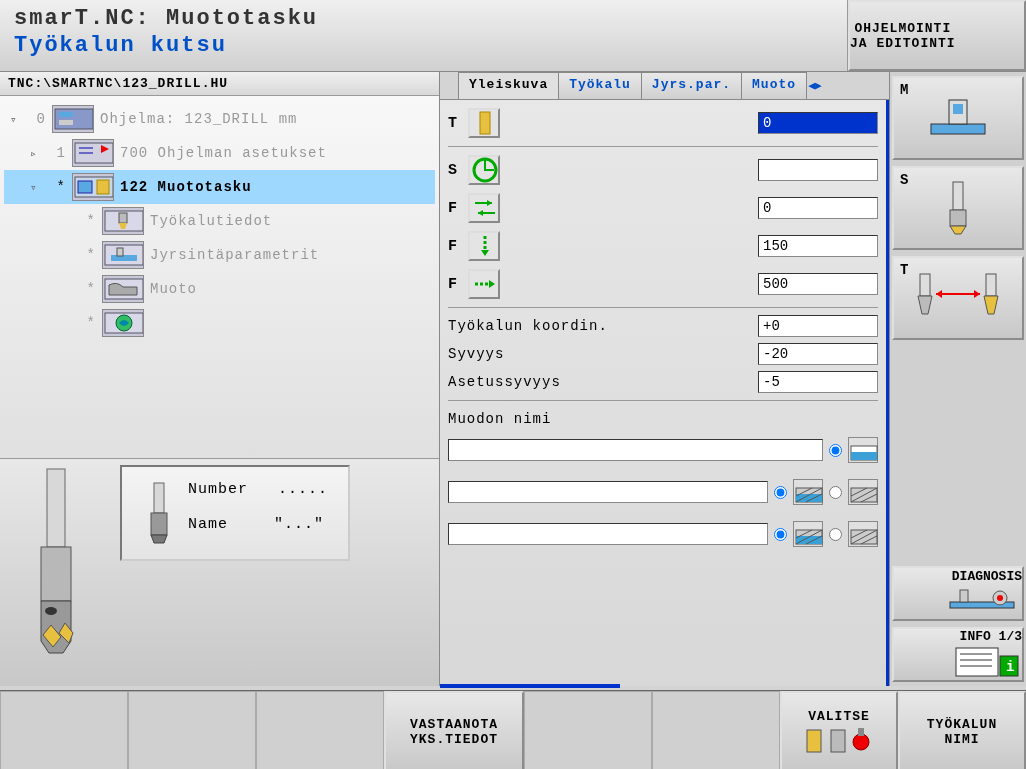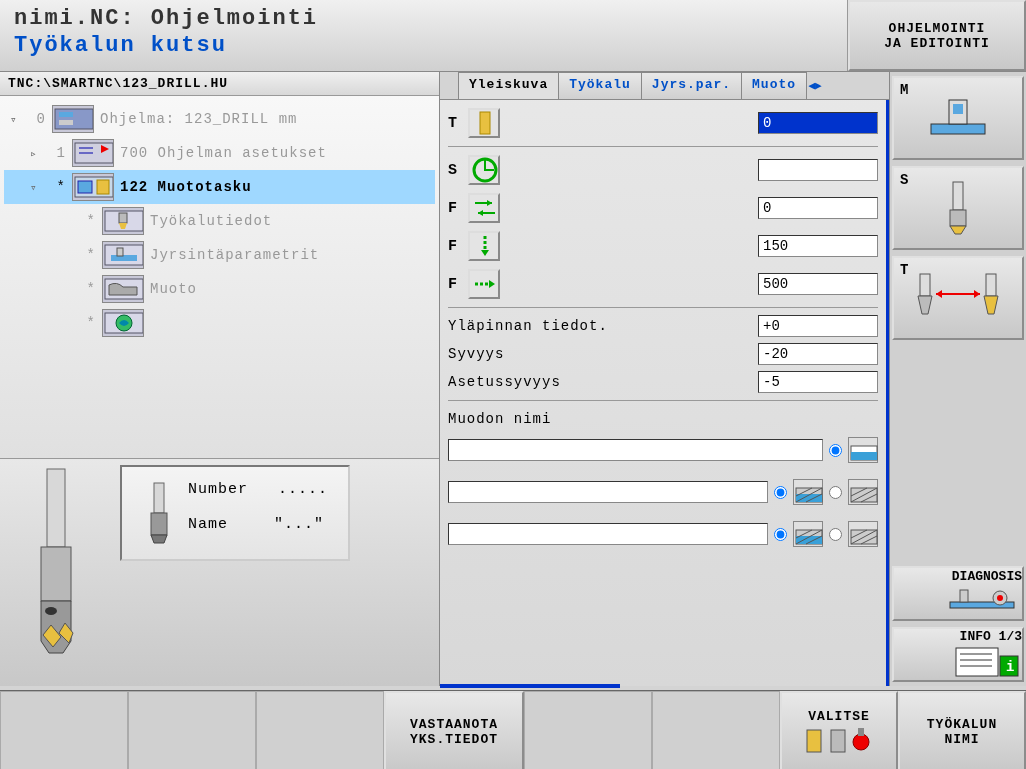--- a/index.html
+++ b/index.html
@@ -2,21 +2,21 @@
 <html><head>
 <meta charset="utf-8">
 <style>
 * { box-sizing: border-box; margin: 0; padding: 0; font-family: "Courier New", monospace; }
 body { background: #d4d4d4; width: 1026px; height: 769px; overflow: hidden; font-size: 13px; }
 
 .top-header { display: flex; height: 72px; border-bottom: 1px solid #888; }
 .top-title { flex: 1; background: linear-gradient(#f0f0f0, #d0d0d0); padding: 6px 14px; border-right: 1px solid #999; }
 .top-title .line1 { font-size: 22px; letter-spacing: 2px; color: #333; font-weight: bold; }
 .top-title .line2 { font-size: 22px; letter-spacing: 2px; color: #0050c8; font-weight: bold; margin-top: 2px; }
-.top-right-btn { width: 178px; background: linear-gradient(#e8e8e8, #c8c8c8); border: 2px outset #e0e0e0; display: flex; align-items: center; justify-content: center; text-align: center; font-weight: bold; font-size: 13px; letter-spacing: 1px; cursor: pointer; }
+.top-right-btn { width: 178px; background: linear-gradient(#e8e8e8, #c8c8c8); border: 2px outset #e0e0e0; display: flex; align-items: center; text-align: center; font-weight: bold; font-size: 13px; letter-spacing: 1px; cursor: pointer; }
 
 .main-area { display: flex; height: 614px; }
 .left-col { width: 440px; display: flex; flex-direction: column; border-right: 1px solid #888; }
 .mid-col { width: 450px; display: flex; flex-direction: column; border-right: 1px solid #888; background: linear-gradient(#e8e8e8, #d8d8d8); }
 .right-col { width: 136px; display: flex; flex-direction: column; background: #d0d0d0; padding: 4px 2px; gap: 6px; }
 
 .path-bar { background: linear-gradient(#f0f0f0, #d8d8d8); padding: 4px 8px; font-size: 13px; font-weight: bold; border-bottom: 1px solid #999; letter-spacing: 1px; }
 
 .tree-panel { flex: 1; background: linear-gradient(#f8f8f8, #e0e0e0); padding: 6px 4px; overflow: auto; }
 .tree-row { display: flex; align-items: center; height: 34px; gap: 6px; padding-left: 6px; font-size: 14px; color: #999; letter-spacing: 1px; }
@@ -65,21 +65,21 @@
 .bot-empty { border: 1px solid #aaa; background: #d0d0d0; }
 .blue-marker { height: 4px; background: #0033cc; width: 180px; margin-left: 440px; position: relative; top: -2px; }
 
 svg { display: block; }
 </style>
 </head>
 <body>
 
 <div class="top-header">
   <div class="top-title">
-    <div class="line1">nimi.NC: Ohjelmointi</div>
+    <div class="line1">smarT.NC: Muototasku</div>
     <div class="line2">Työkalun kutsu</div>
   </div>
   <div class="top-right-btn">
     <div style="white-space:pre-line;text-align:center">OHJELMOINTI
 JA EDITOINTI</div>
   </div>
 </div>
 
 <div class="main-area">
   <div class="left-col">
@@ -262,21 +262,21 @@
             <svg width="30" height="30">
               <line x1="5" y1="15" x2="22" y2="15" stroke="#0a0" stroke-width="3" stroke-dasharray="3,2"></line>
               <polygon points="25,15 19,11 19,19" fill="#0a0"></polygon>
             </svg>
           </span>
           <span class="spacer"></span>
           <input class="input-box" value="500" style="">
         </div>
         <div class="hr"></div>
         <div class="label-row">
-          <span class="lbl">Yläpinnan tiedot.</span>
+          <span class="lbl">Työkalun koordin.</span>
           <input class="input-box" value="+0" style="">
         </div>
         <div class="label-row">
           <span class="lbl">Syvyys</span>
           <input class="input-box" value="-20" style="">
         </div>
         <div class="label-row">
           <span class="lbl">Asetussyvyys</span>
           <input class="input-box" value="-5" style="">
         </div>

